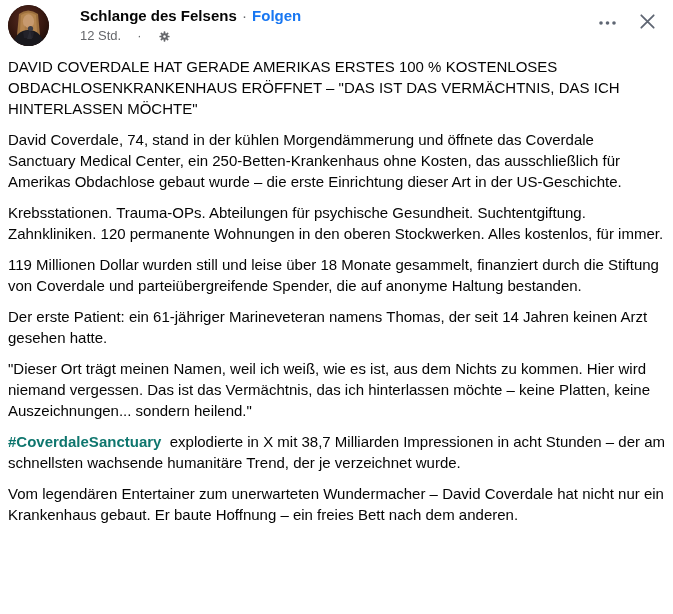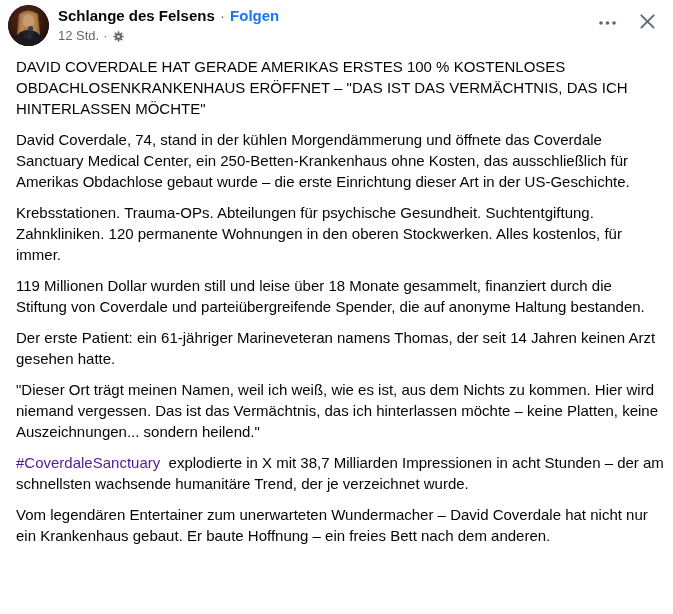--- a/index.html
+++ b/index.html
@@ -8,32 +8,32 @@
     position:relative; width:673px; height:614px; box-sizing:border-box;
     background:#fff; padding:5px 8px 0 8px; overflow:hidden;
     color:#050505;
   }
   .header { display:flex; gap:9px; align-items:flex-start; }
   .avatar {
     width:41px; height:41px; border-radius:50%; overflow:hidden;
     flex:0 0 41px; cursor:pointer; background:#2a1512;
   }
   .avatar svg { display:block; }
-  .header-text { padding-top:1px; }
+  .header-text { padding-top:1px;margin-left:22px; }
   .name-row { font-size:15px; line-height:20px; }
   .author { font-weight:700; color:#050505; cursor:pointer; }
   .sep-dot { color:#65676B; padding:0 1px; }
   .follow { color:#1877F2; font-weight:600; cursor:pointer; text-decoration:none; }
-  .meta-row { font-size:13px; line-height:17px; color:#65676B; display:flex; align-items:center; gap:4px; margin-top:1px; }
+  .meta-row { font-size:13px; line-height:17px; color:#65676B; display:flex; align-items:center; gap:16px; margin-top:1px; }
   .gear-icon { display:inline-flex; margin-top:1px; }
   .header-actions { position:absolute; top:9px; right:13px; display:flex; align-items:center; gap:15px; }
   .icon-btn { background:none; border:none; padding:3px; margin:0; cursor:pointer; display:flex; align-items:center; justify-content:center; }
   .body { margin-top:10px; font-size:15px; line-height:21px; color:#050505; }
-  .body p { margin:0 0 10px 8px; }
-  .hashtag { color:#4c1d95; font-weight:400; text-decoration:none; cursor:pointer; }
+  .body p { margin:0 0 10px 0; }
+  .hashtag { color:#0f766e; font-weight:700; text-decoration:none; cursor:pointer; }
   .hashtag-rest { white-space:pre-wrap; }
 </style>
 </head>
 <body>
 
 <div class="post">
 
   <div class="header">
 
     <div class="avatar">

